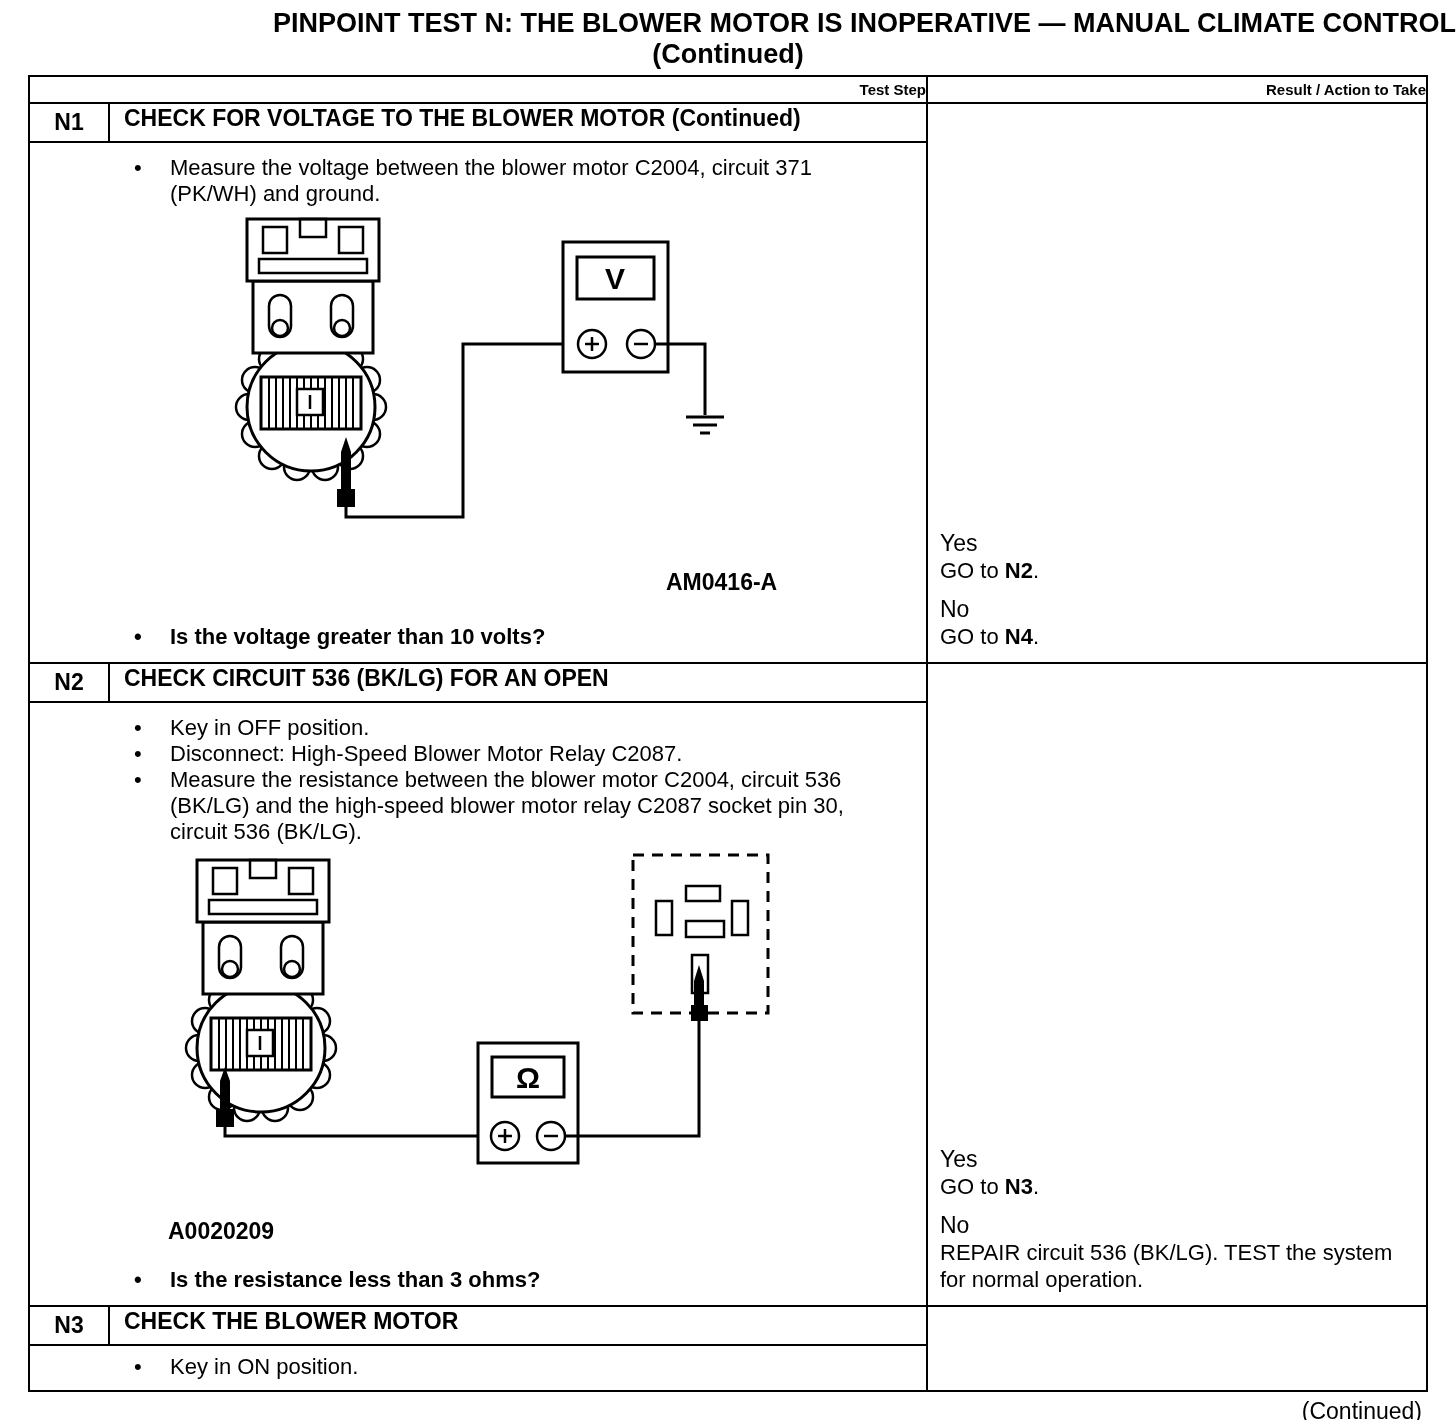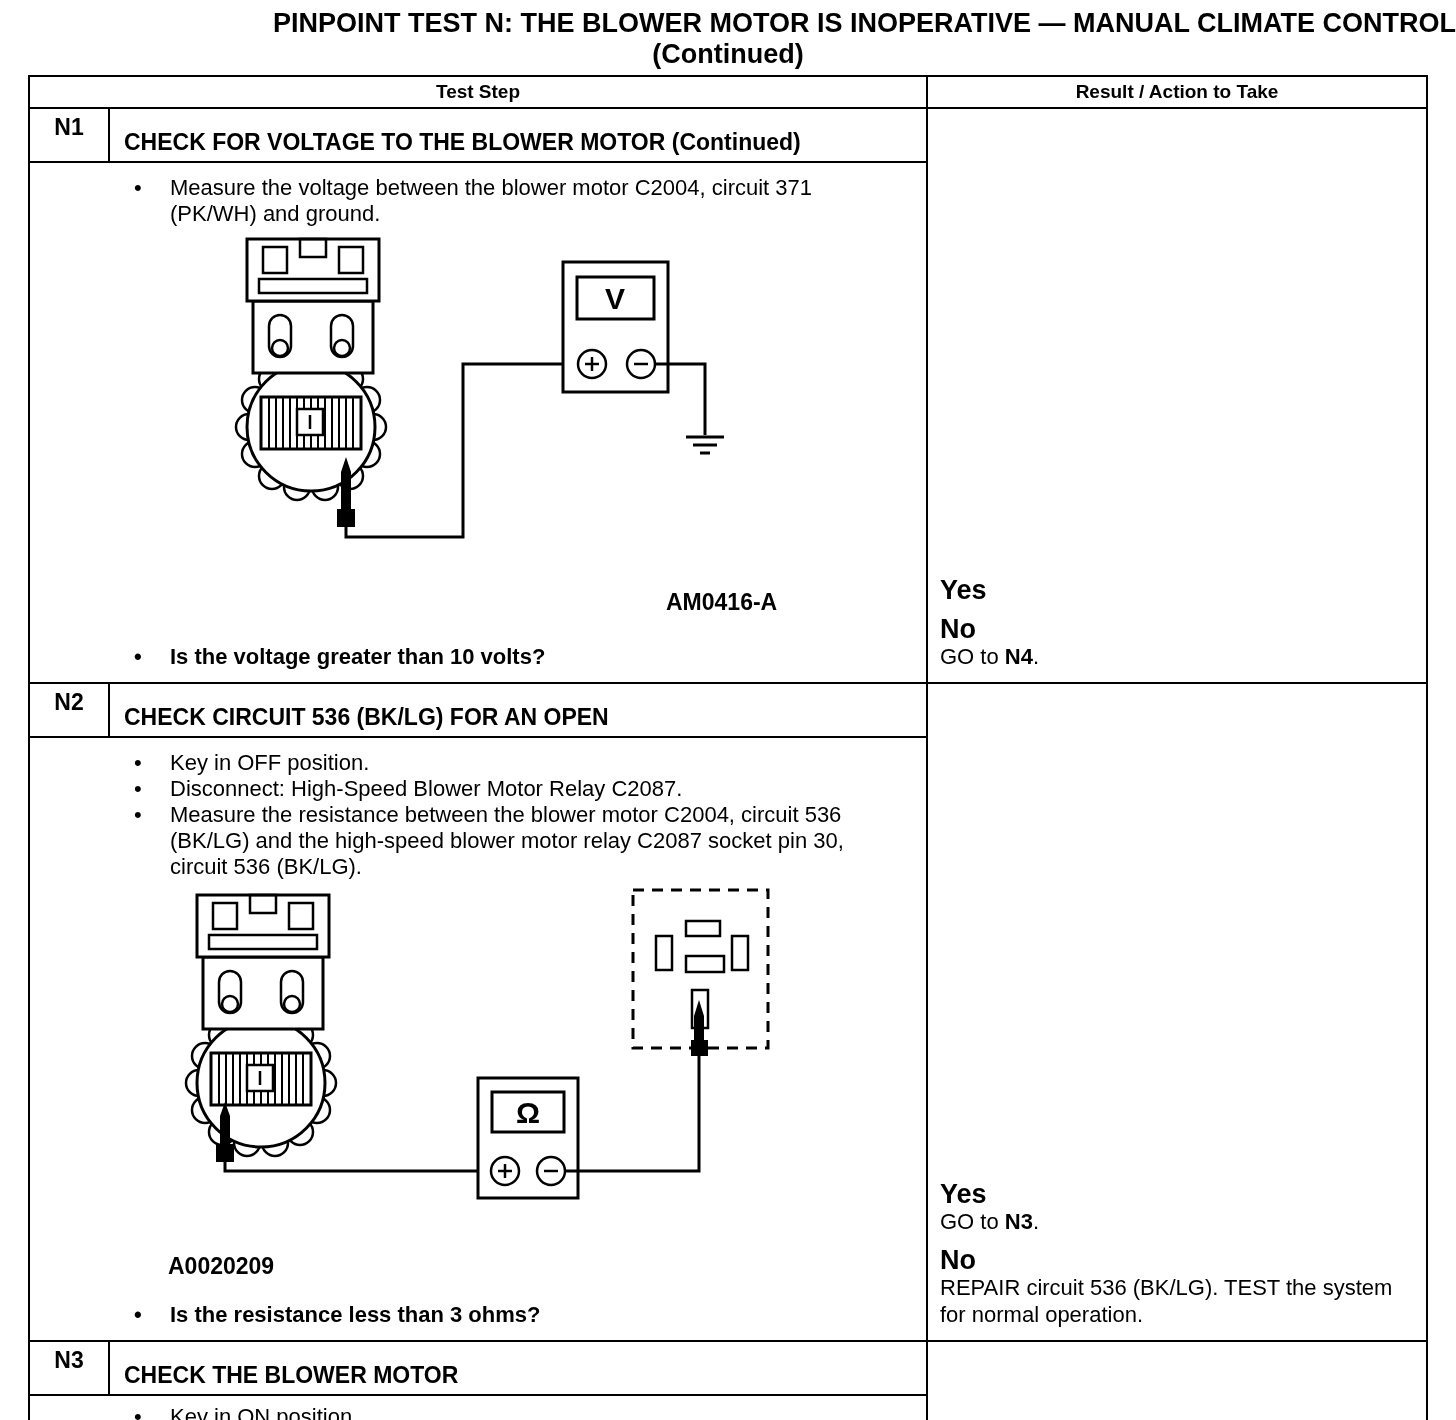--- a/index.html
+++ b/index.html
@@ -12,44 +12,44 @@
     position: relative;
     overflow: hidden;
   }
   .page-title {
     text-align: right; font-weight: bold; font-size: 27px;
     padding-top: 8px; line-height: 31px;
   }
   .page-subtitle { text-align: center; font-weight: bold; font-size: 27px; line-height: 31px; }
   .pin-table { margin: 5px 28px 0 28px; border: 2px solid #000; }
   .t-header { display: grid; grid-template-columns: 898px 1fr; border-bottom: 2px solid #000; }
-  .t-header .hcell { font-weight: bold; font-size: 19px; text-align: center; padding: 4px 0; }
+  .t-header .hcell { font-weight: bold; font-size: 15px; text-align: right; padding: 4px 0; }
   .t-header .hcell:first-child { border-right: 2px solid #000; }
   .step-row { display: grid; grid-template-columns: 898px 1fr; border-bottom: 2px solid #000; }
   .step-row:last-child { border-bottom: none; }
   .step-left { border-right: 2px solid #000; }
   .step-titlebar { display: flex; align-items: stretch; border-bottom: 2px solid #000; font-weight: bold; font-size: 23px; }
   .step-num { flex: 0 0 80px; border-right: 2px solid #000; text-align: center; padding: 5px 9px; }
-  .step-title { padding: 20px 0 5px 14px; }
+  .step-title { padding: 1px 0 5px 14px; }
   .step-content { padding: 12px 8px 12px 0; margin-left: 8px; }
   .bullet { position: relative; padding-left: 132px; line-height: 26px; max-width: 845px; }
   .bullet::before { content: "\2022"; position: absolute; left: 96px; }
   .bullet-text { display: inline-block; max-width: 712px; vertical-align: top; }
   .question { margin-top: 22px; font-weight: bold; }
   .figure { position: relative; }
   .fig1 { height: 385px; margin-top: 10px; }
   .fig2 { height: 392px; margin-top: 8px; }
   .fig-svg1 { position: absolute; left: 180px; top: 0; }
   .fig-svg2 { position: absolute; left: 130px; top: 0; }
   .fig-label { position: absolute; font-weight: bold; font-size: 23px; }
   .fig1 .fig-label { left: 628px; top: 352px; }
   .fig2 .fig-label { left: 130px; top: 365px; }
   .step-right { display: flex; flex-direction: column; justify-content: flex-end; padding: 0 10px 12px 12px; }
   .result-block { margin-top: 12px; }
-  .result-answer { font-weight: bold; line-height: 27px; font-size: 27px; }
+  .result-answer { font-weight: normal; line-height: 27px; font-size: 23px; }
   .result-action { line-height: 27px; }
   .footer-note { text-align: right; padding: 6px 34px 0 0; font-size: 23px; }
   svg text { font-family: "Liberation Sans", sans-serif; }
 </style>
 </head>
 <body>
 
 <svg width="0" height="0" style="position:absolute" aria-hidden="true">
   <defs>
     <g id="connector-shape" fill="none" stroke="#000" stroke-width="3">
@@ -158,20 +158,21 @@
           </svg>
           <div class="fig-label">AM0416-A</div>
         </div>
 
         <div class="bullet question"><span class="bullet-text">Is the voltage greater than 10 volts?</span></div>
       </div>
     </div>
     <div class="step-right">
       <div class="result-block">
         <div class="result-answer">Yes</div>
+        <div class="result-action"><span>GO to </span><b>N2</b><span>.</span></div>
       </div>
       <div class="result-block">
         <div class="result-answer">No</div>
         <div class="result-action"><span>GO to </span><b>N4</b><span>.</span></div>
       </div>
     </div>
   </div>
 
   <div class="step-row">
     <div class="step-left">

